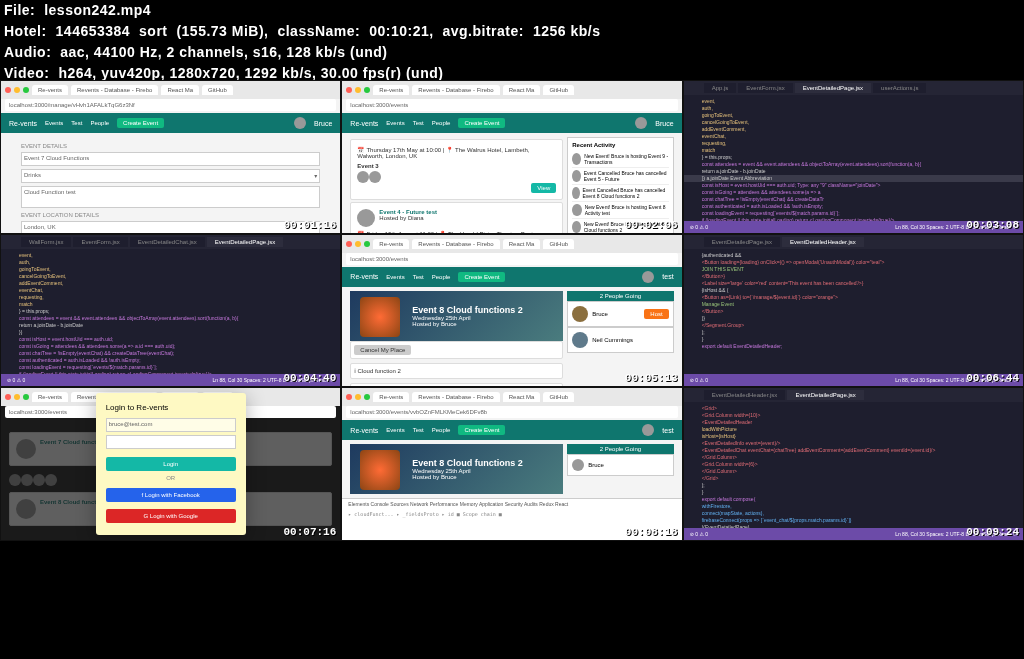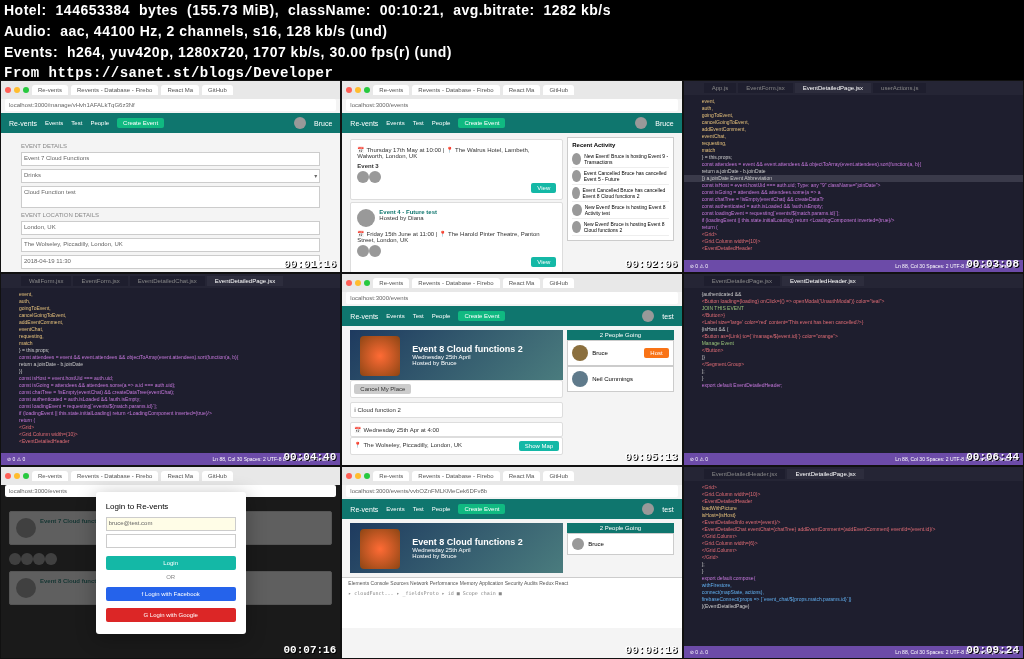--- a/index.html
+++ b/index.html
@@ -1,18 +1,18 @@
 <!DOCTYPE html>
 <html><head>
 <meta charset="utf-8">
 <style>
 * { margin:0; padding:0; box-sizing:border-box; font-family:Arial,sans-serif; }
 body { background:#000; width:1024px; height:659px; overflow:hidden; position:relative; }
 .header-text { color:#fff; font-family:'Courier New',monospace; font-weight:bold; font-size:14px; padding:2px 4px; letter-spacing:0.5px; }
-.grid { position:absolute; top:80px; left:0; width:1024px; height:579px; display:grid; grid-template-columns:1fr 1fr 1fr; grid-template-rows:1fr 1fr 1fr; }
+.grid { position:absolute; top:80px; left:0; width:1024px; height:461px; display:grid; grid-template-columns:1fr 1fr 1fr; grid-template-rows:1fr 1fr 1fr; }
 .cell { border:1px solid #111; position:relative; overflow:hidden; }
 .browser-top { background:#e8e8e8; height:18px; display:flex; align-items:center; gap:3px; padding:0 4px; font-size:7px; }
 .tab { background:#fff; padding:2px 6px; border-radius:3px 3px 0 0; color:#555; font-size:6px; }
 .url-bar { background:#fff; height:12px; margin:0 4px 2px; border-radius:2px; display:flex; align-items:center; padding:0 4px; font-size:6px; color:#666; }
 .nav { background:#0f766e; height:20px; display:flex; align-items:center; gap:8px; padding:0 8px; color:#fff; font-size:7px; }
 .nav a { color:#fff; font-size:6px; }
 .btn { padding:2px 6px; border-radius:2px; font-size:6px; color:#fff; border:none; }
 .btn-green { background:#10b981; }
 .btn-teal { background:#14b8a6; }
 .btn-red { background:#dc2626; }
@@ -27,32 +27,33 @@
 .card { background:#fff; margin:4px 16px; padding:6px; border:1px solid #ddd; font-size:6px; color:#333; border-radius:2px; }
 .white-bg { background:#f4f4f4; height:100%; }
 .input-box { background:#fff; border:1px solid #ccc; height:14px; margin:3px 0; padding:2px; font-size:6px; color:#666; }
 .form-label { font-size:6px; color:#888; margin-top:4px; text-transform:uppercase; }
 .hero { background:linear-gradient(135deg,#1e3a5f,#4a7c7e); height:50px; display:flex; flex-direction:column; justify-content:center; padding:0 12px; color:#fff; position:relative; }
 .hero::after { content:''; position:absolute; left:10px; top:6px; width:40px; height:40px; background:radial-gradient(circle,#ff6b35,#8b4513); border-radius:4px; }
 .hero-text { margin-left:50px; font-size:9px; font-weight:bold; }
 .hero-sub { margin-left:50px; font-size:6px; }
 .sidebar-box { background:#fff; border:1px solid #ccc; padding:4px; font-size:6px; margin-bottom:4px; }
 .avatar { width:12px; height:12px; border-radius:50%; background:#999; display:inline-block; vertical-align:middle; }
-.modal { position:absolute; left:50%; top:50%; transform:translate(-50%,-50%); background:#ffffff; width:150px; padding:10px; border-radius:3px; box-shadow:0 4px 20px rgba(0,0,0,0.3); }
+.modal { position:absolute; left:50%; top:50%; transform:translate(-50%,-50%); background:#fef9c3; width:150px; padding:10px; border-radius:3px; box-shadow:0 4px 20px rgba(0,0,0,0.3); }
 .dots { display:flex; gap:3px; } .dot { width:6px; height:6px; border-radius:50%; } .dot.r{background:#ff5f56;} .dot.y{background:#ffbd2e;} .dot.g{background:#27c93f;}
 .activity-item { font-size:5px; padding:2px 0; border-bottom:1px solid #eee; display:flex; gap:3px; align-items:center; }
 .vs-status { position:absolute; bottom:0; left:0; right:0; height:12px; background:#6c4ba8; font-size:5px; color:#fff; display:flex; align-items:center; padding:0 6px; justify-content:space-between; }
 </style>
 </head>
 <body>
 
 <div>
-  <div class="header-text"><span>Hotel:</span> <span>144653384</span> <span>bytes</span> <span>(155.73 MiB),</span> <span>className:</span> <span>00:10:21,</span> <span>avg.bitrate:</span> <span>1282 kb/s</span></div>
+  <div class="header-text"><span>File:</span> <span>lesson242.mp4</span></div>
+  <div class="header-text"><span>Hotel:</span> <span>144653384</span> <span>sort</span> <span>(155.73 MiB),</span> <span>className:</span> <span>00:10:21,</span> <span>avg.bitrate:</span> <span>1256 kb/s</span></div>
   <div class="header-text"><span>Audio:</span> <span>aac, 44100 Hz, 2 channels, s16, 128 kb/s (und)</span></div>
-  <div class="header-text"><span>Events:</span> <span>h264, yuv420p, 1280x720, 1707 kb/s, 30.00 fps(r) (und)</span></div>
+  <div class="header-text"><span>Video:</span> <span>h264, yuv420p, 1280x720, 1292 kb/s, 30.00 fps(r) (und)</span></div>
   <div class="header-text">From https://sanet.st/blogs/Developer</div>
 </div>
 
 <div class="grid">
 
 <div class="cell">
       <div class="white-bg">
   <div class="browser-top">
           <div class="dots">
             <span class="dot r"></span>

